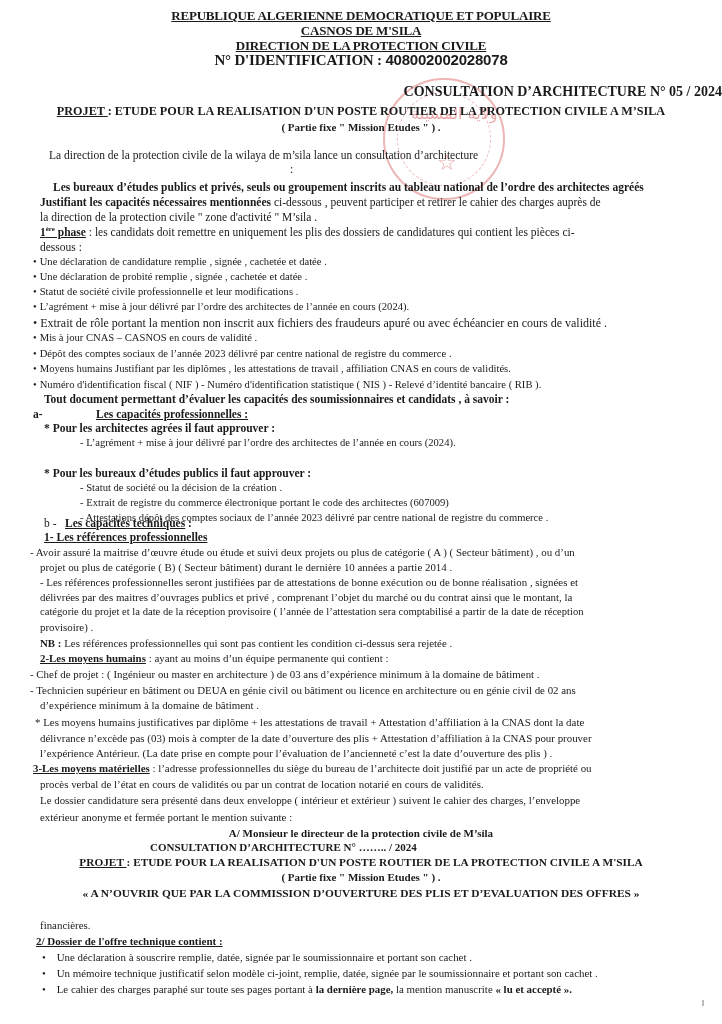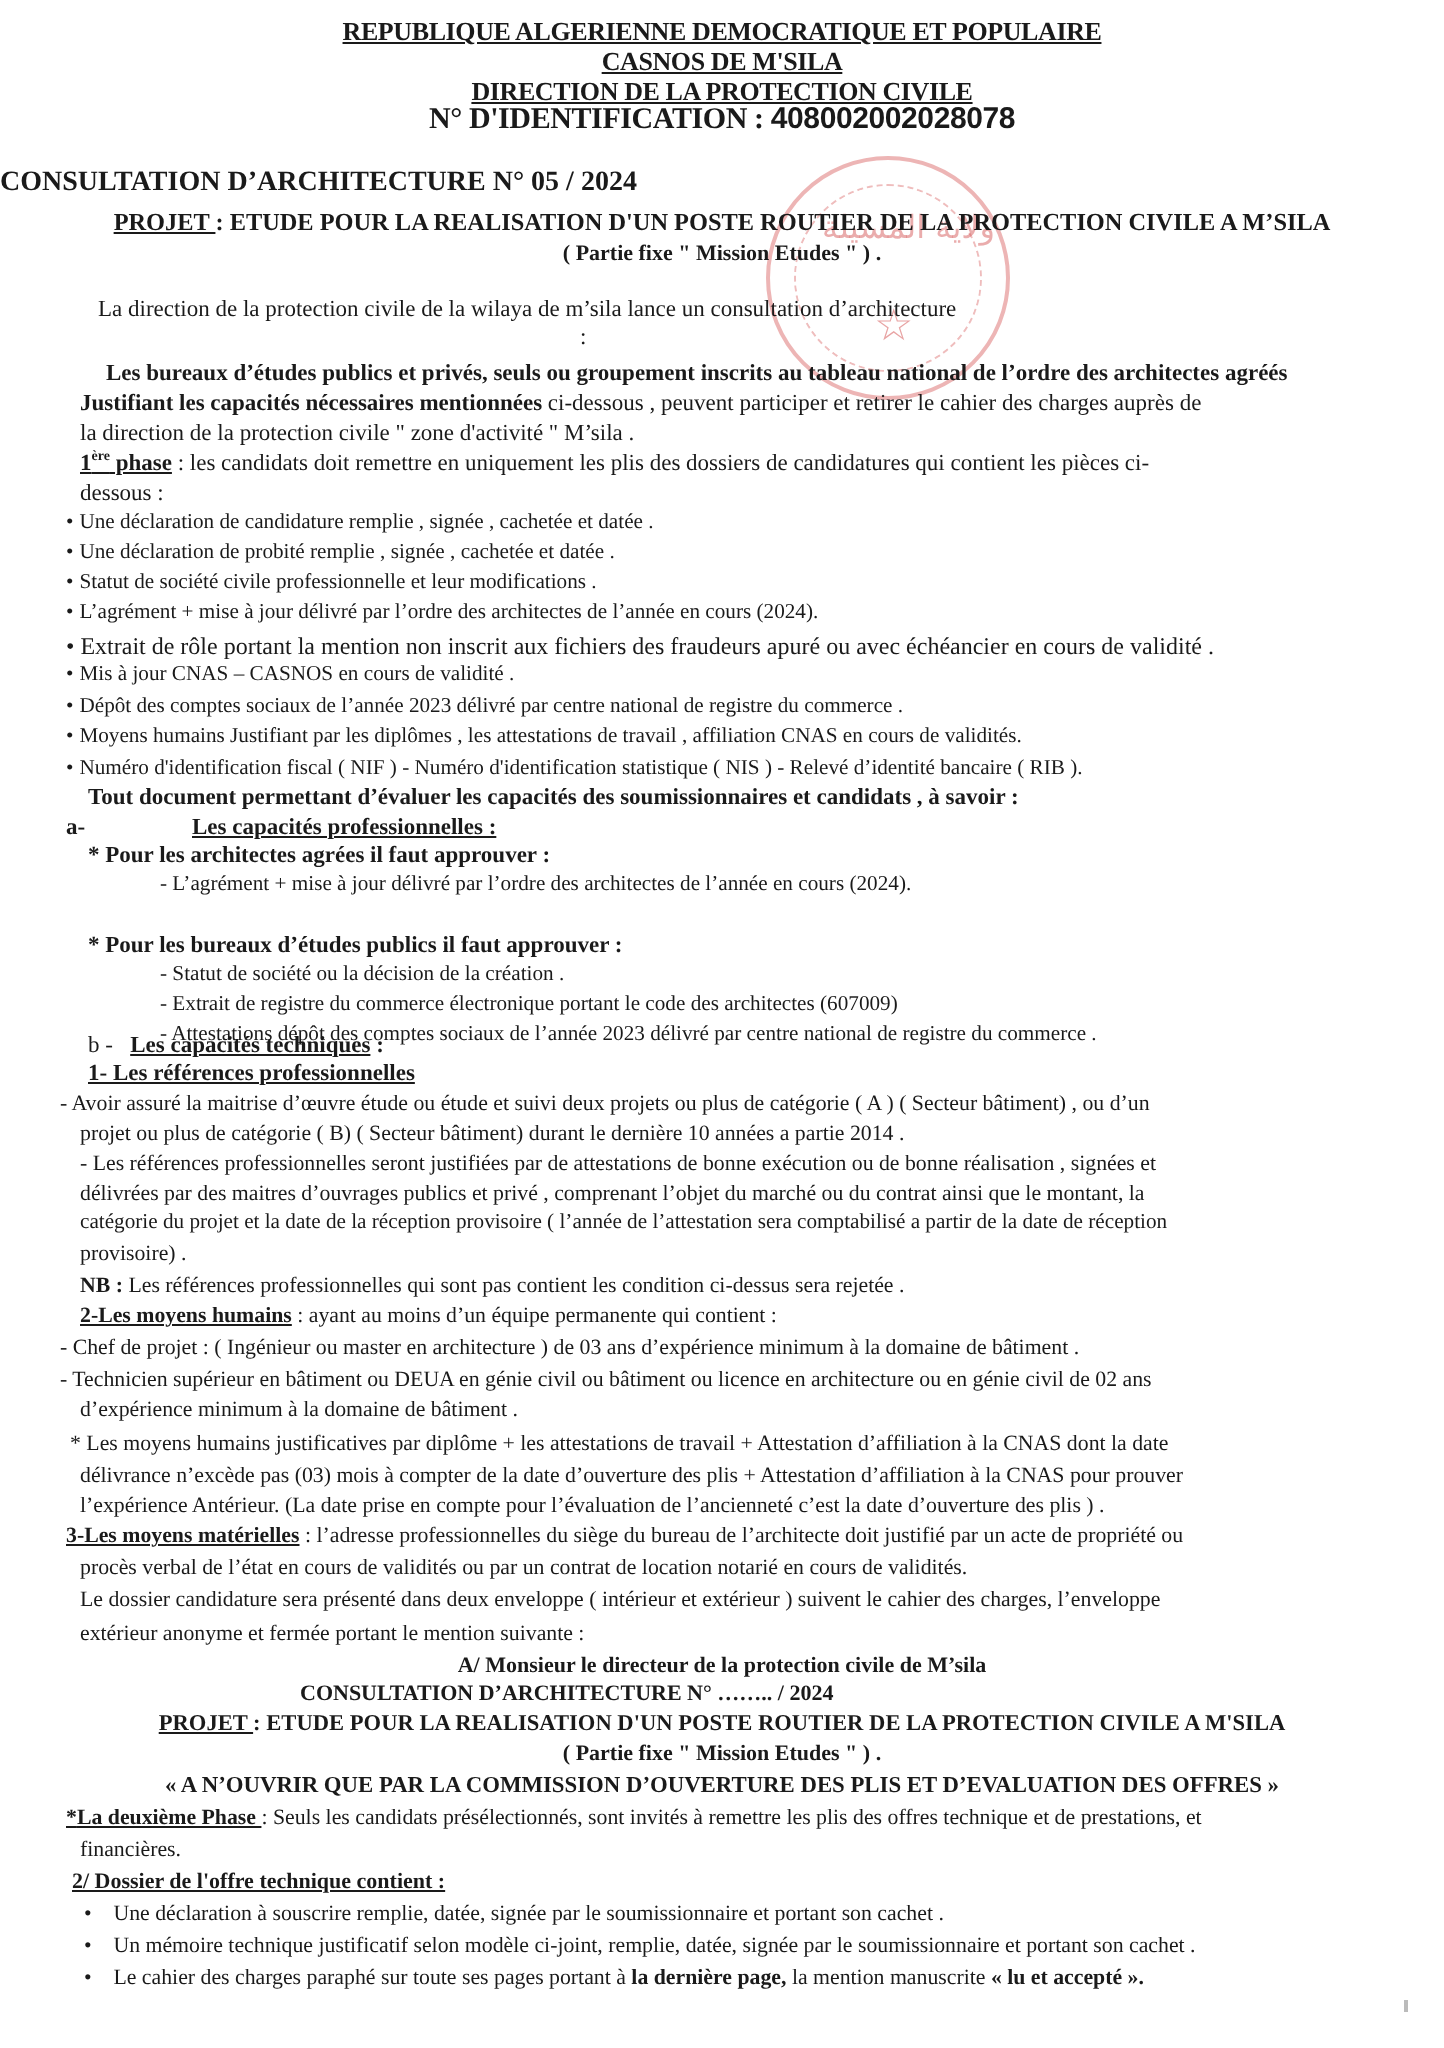--- a/index.html
+++ b/index.html
@@ -4,21 +4,21 @@
 <style>
   html, body { margin: 0; padding: 0; background: #ffffff; }
   body { width: 722px; height: 1024px; overflow: hidden; position: relative;
          font-family: "Liberation Serif", serif; color: #1a1a1a; }
   .page { position: absolute; left: 0; top: 0; width: 722px; height: 1024px; }
   .b { font-weight: bold; }
   .u { text-decoration: underline; }
   .line { position: absolute; white-space: nowrap; font-size: 11.3px; line-height: 14px; }
   .hdr { font-size: 13px; font-weight: bold; left: 0; width: 722px; text-align: center; letter-spacing: -0.2px; }
   .hdr-id { font-size: 15px; }
-  .title { font-size: 14px; font-weight: bold; left: 0; width: 722px; text-align: left; }
+  .title { font-size: 14px; font-weight: bold; left: 0; width: 722px; text-align: right; }
   .sub { font-size: 12.5px; font-weight: bold; left: 0; width: 722px; text-align: center; }
   .para { font-size: 11.5px; }
   .bullet::before { content: "\2022"; margin-right: 3px; }
   sup { font-size: 7px; line-height: 0; }
   .stamp { position: absolute; left: 383px; top: 78px; width: 122px; height: 122px; border-radius: 50%;
            border: 2px solid rgba(214,90,90,0.45); box-sizing: border-box; }
   .stamp-inner { position: absolute; left: 12px; top: 12px; width: 94px; height: 94px; border-radius: 50%;
                  border: 1.5px dashed rgba(214,90,90,0.4); box-sizing: border-box; }
   .stamp-star { position: absolute; left: 52px; top: 70px; font-size: 22px; color: rgba(214,90,90,0.55); }
   .stamp-text { position: absolute; left: 26px; top: 24px; font-size: 16px; color: rgba(214,90,90,0.5); font-family: "DejaVu Sans", sans-serif; }
@@ -114,23 +114,20 @@
   <div class="line para" style="top:810px;left:40px;font-size:10.9px">extérieur anonyme et fermée portant le mention suivante :</div>
   <div class="line para" style="top:793px;left:40px;font-size:10.9px">Le dossier candidature sera présenté dans deux enveloppe ( intérieur et extérieur ) suivent le cahier des charges, l’enveloppe</div>
   <div class="line para b" style="top:826px;left:0;width:722px;text-align:center;font-size:11px">A/ Monsieur le directeur de la protection civile de M’sila</div>
   <div class="line para b" style="top:840px;left:150px;font-size:11px">CONSULTATION D’ARCHITECTURE N° …….. / 2024</div>
   <div class="line para b" style="top:855px;left:0;width:722px;text-align:center;font-size:11.3px">
     <span class="u">PROJET </span><span>: ETUDE POUR LA REALISATION D'UN POSTE ROUTIER  DE LA PROTECTION CIVILE A M'SILA</span>
   </div>
   <div class="line para b" style="top:870px;left:0;width:722px;text-align:center;font-size:11px">( Partie fixe " Mission Etudes "  )   .</div>
   <div class="line para b" style="top:886px;left:0;width:722px;text-align:center;font-size:11.4px">« A N’OUVRIR QUE PAR LA COMMISSION D’OUVERTURE DES PLIS ET D’EVALUATION DES OFFRES »</div>
 
-  <div class="line para" style="top:902px;left:33px;font-size:10.9px">
-    <span class="b u"><span>*</span><span>La deuxième Phase </span></span><span>: Seuls les candidats présélectionnés, sont invités à remettre les plis des offres technique et de prestations, et</span>
-  </div>
   <div class="line para" style="top:918px;left:40px;font-size:10.9px">financières.</div>
   <div class="line para b u" style="top:934px;left:36px;font-size:11px">2/ Dossier de l'offre technique contient :</div>
 
   <div class="line para" style="top:950px;left:42px;font-size:10.9px">
     <span>•</span>&nbsp;&nbsp;&nbsp;&nbsp;<span>Une déclaration à souscrire remplie, datée, signée par le soumissionnaire et portant son cachet .</span>
   </div>
   <div class="line para" style="top:982px;left:42px;font-size:10.9px">
     <span>•</span>&nbsp;&nbsp;&nbsp;&nbsp;<span>Le cahier des charges paraphé sur toute ses pages portant à </span><span class="b">la dernière page,</span><span> la mention manuscrite </span><span class="b">« lu et accepté ».</span>
   </div>
   <div class="line para" style="top:966px;left:42px;font-size:10.9px">

